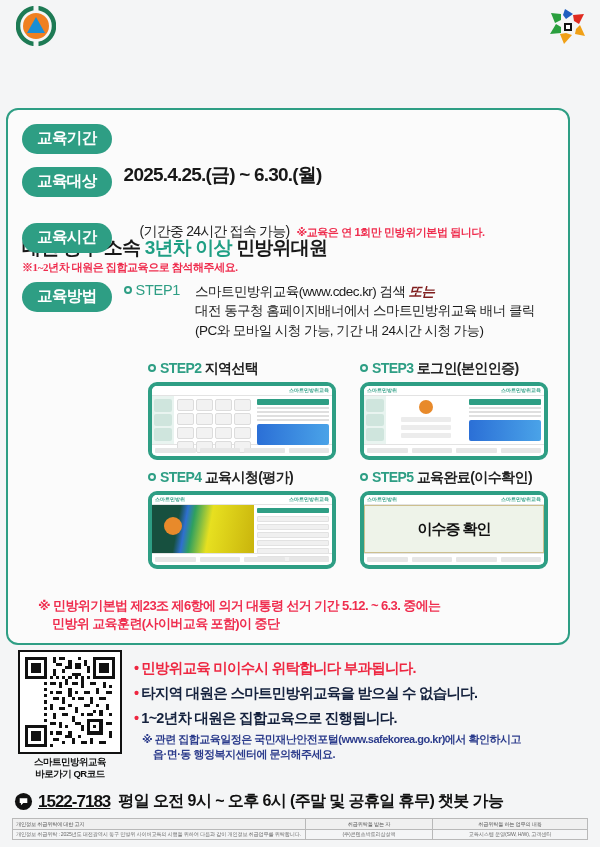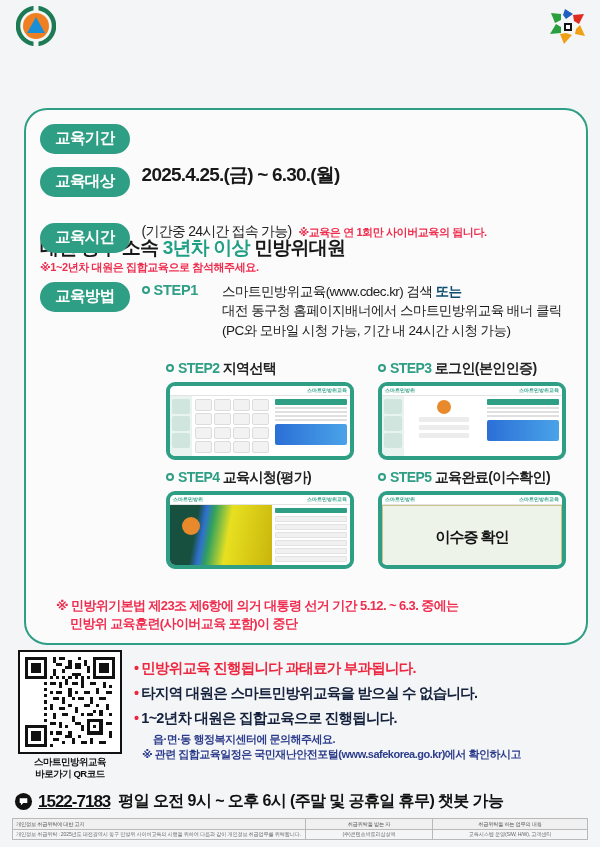--- a/index.html
+++ b/index.html
@@ -24,62 +24,62 @@
     text-align:center;
     font-size:33px;font-weight:bold;letter-spacing:-1.4px;
     line-height:1.05;
     white-space:nowrap;
   }
   .title .t-dark{color:#121212;}
   .title .t-green{color:#26a083;}
 
   
   .panel{
-    position:absolute;left:24px;top:108px;width:564px;height:537px;
-    border:2.5px solid #2e9e84;border-radius:23px;
+    position:absolute;left:6px;top:108px;width:564px;height:537px;
+    border:2.5px solid #2e9e84;border-radius:12px;
     background:#fbfbfb;
     box-sizing:border-box;
   }
 
   .row{display:flex;align-items:flex-start;}
   .badge{
     flex:0 0 auto;
     background:#2e9e84;color:#fff;
     border-radius:999px;
     font-size:15.5px;font-weight:bold;letter-spacing:-0.6px;
     padding:4px 15px 5px;
     margin-right:12px;
     white-space:nowrap;
   }
   .rowbody{flex:1 1 auto;}
 
   .r1{position:absolute;left:14px;top:14px;width:536px;}
   .r2{position:absolute;left:14px;top:57px;width:536px;flex-direction:column;}
-  .r3{position:absolute;left:14px;top:113px;width:536px;}
+  .r3{position:absolute;left:14px;top:113px;width:536px;gap:16px;}
   .r4{position:absolute;left:14px;top:172px;width:536px;}
 
   .val-big{font-size:19px;font-weight:bold;letter-spacing:-0.8px;line-height:1.18;color:#181818;margin-top:40px;}
   .val-big .hl{color:#1f9f84;}
   .green-big{font-size:19px;font-weight:bold;letter-spacing:-0.8px;color:#1f9f84;line-height:1.2;}
-  .sub-note{font-size:11px;font-weight:bold;color:#ef2d4e;letter-spacing:-0.4px;margin-top:1px;}
+  .sub-note{font-size:11px;font-weight:bold;color:#ef2d4e;letter-spacing:-0.4px;margin-top:1px;font-family:Liberation Serif, serif;}
   .paren{font-size:14px;letter-spacing:-0.8px;color:#222;}
   .inline-note{font-size:11px;font-weight:bold;color:#ef2d4e;letter-spacing:-0.4px;}
 
   
   .step-line{display:flex;align-items:flex-start;}
   .step-tag{
-    flex:0 0 auto;color:#2e9e84;font-weight:bold;font-size:14.5px;
-    letter-spacing:-0.3px;margin-right:24px;white-space:nowrap;
+    flex:0 0 auto;color:#2e9e84;font-weight:normal;font-size:14.5px;
+    letter-spacing:-0.3px;margin-right:15px;white-space:nowrap;
   }
   .step-tag .ring{
     display:inline-block;width:8px;height:8px;border:2px solid #2e9e84;
     border-radius:50%;margin-right:4px;vertical-align:1px;box-sizing:border-box;
   }
   .step1-text{font-size:13.5px;letter-spacing:-0.55px;line-height:1.44;color:#1b1b1b;}
-  .step1-text .or{color:#0c4a6e;font-weight:bold;}
+  .step1-text .or{color:#7f1d1d;font-weight:bold;font-style:italic;}
 
   
   .cards{position:absolute;left:140px;top:238px;width:400px;margin-top:12px;}
   .cards-row{display:flex;gap:24px;margin-bottom:9px;}
   .card{width:188px;}
   .card-title{
     font-size:14px;font-weight:bold;color:#222;letter-spacing:-0.6px;
     margin-bottom:4px;white-space:nowrap;
   }
   .card-title .num{color:#2e9e84;}
@@ -87,21 +87,21 @@
     display:inline-block;width:8px;height:8px;border:2px solid #2e9e84;
     border-radius:50%;margin-right:4px;vertical-align:1px;box-sizing:border-box;
   }
   .shot{
     height:78px;border:4px solid #2e9e84;border-radius:9px;
     background:#fff;overflow:hidden;position:relative;box-sizing:border-box;
   }
   .shot-head{height:9px;background:#fff;border-bottom:1px solid #e3e3e3;position:relative;}
   .shot-head .brand{position:absolute;right:3px;top:1px;font-size:5px;color:#2e9e84;font-weight:bold;}
   .shot-head .brandl{position:absolute;left:3px;top:1px;font-size:5px;color:#2e9e84;font-weight:bold;}
-  .shot-body{display:flex;height:64px;}
+  .shot-body{display:flex;height:48px;}
   .sb-left{width:22px;background:#e9f4f0;display:flex;flex-direction:column;gap:2px;padding:3px 2px;box-sizing:border-box;}
   .sb-left i{display:block;height:15px;background:#cfe5dd;border-radius:2px;}
   .sb-grid{flex:1;display:grid;grid-template-columns:repeat(4,1fr);grid-auto-rows:12px;gap:2px;padding:3px;box-sizing:border-box;}
   .sb-grid b{background:#f2f2f2;border:1px solid #dcdcdc;border-radius:2px;display:block;}
   .sb-right{width:78px;padding:3px;box-sizing:border-box;}
   .sb-right .bar{height:6px;background:#2e9e84;border-radius:1px;margin-bottom:2px;}
   .sb-right .ln{height:2px;background:#dfdfdf;margin-bottom:2px;}
   .sb-right .promo{height:21px;background:linear-gradient(90deg,#2b6fd6,#4aa3e8);border-radius:2px;margin-top:3px;}
   .shot-foot{height:11px;background:#fff;border-top:1px solid #e3e3e3;display:flex;align-items:center;gap:4px;padding:0 3px;box-sizing:border-box;}
   .shot-foot u{display:block;height:5px;flex:1;background:#e6e6e6;border-radius:1px;text-decoration:none;}
@@ -202,21 +202,21 @@
         <div class="val-big"><span>대전 동구 소속 </span><span class="hl">3년차 이상</span><span> 민방위대원</span></div>
         <div class="sub-note">※1~2년차 대원은 집합교육으로 참석해주세요.</div>
       </div>
     </div>
 
     <div class="row r3">
       <div class="badge">교육시간</div>
       <div class="rowbody">
         <div style="display:flex;align-items:baseline;gap:7px;">
           <span class="paren">(기간중 24시간 접속 가능)</span>
-          <span class="inline-note">※교육은 연 1회만 사이버교육의 됩니다.</span>
+          <span class="inline-note">※교육은 연 1회만 민방위기본법 됩니다.</span>
         </div>
       </div>
     </div>
 
     <div class="row r4">
       <div class="badge">교육방법</div>
       <div class="rowbody">
         <div class="step-line">
           <div class="step-tag"><span class="ring"></span><span>STEP1</span></div>
           <div class="step1-text">
@@ -497,26 +497,26 @@
         </g>
       </svg>
     </div>
     <div class="qrcap">
       <div>스마트민방위교육</div>
       <div>바로가기 QR코드</div>
     </div>
   </div>
 
   <div class="bullets">
-    <div class="bullet red"><span class="dot">•</span><span>민방위교육 진행됩니다 과태료가 부과됩니다.</span></div>
+    <div class="bullet red"><span class="dot">•</span><span>민방위교육 미이수시 위탁합니다 부과됩니다.</span></div>
     <div class="bullet"><span class="dot">•</span><span>타지역 대원은 스마트민방위교육을 받으실 수 없습니다.</span></div>
     <div class="bullet"><span class="dot">•</span><span>1~2년차 대원은 집합교육으로 진행됩니다.</span></div>
     <div class="subnote2">
+      <div>※ 관련 집합교육일정은 국민재난안전포털(www.safekorea.go.kr)에서 확인하시고</div>
       <div style="padding-left:11px;">읍·면·동 행정복지센터에 문의해주세요.</div>
-      <div>※ 관련 집합교육일정은 국민재난안전포털(www.safekorea.go.kr)에서 확인하시고</div>
     </div>
   </div>
 
   <div class="phonerow">
     <svg class="phone-icon" viewBox="0 0 20 20">
       <circle cx="10" cy="10" r="9" fill="#111"></circle>
       <path d="M6 6.5h8v5.2H9.8L7.3 14v-2.3H6z" fill="#fff"></path>
       <circle cx="3.4" cy="6.2" r="1.5" fill="#111"></circle>
     </svg>
     <span class="phone-num">1522-7183</span>

